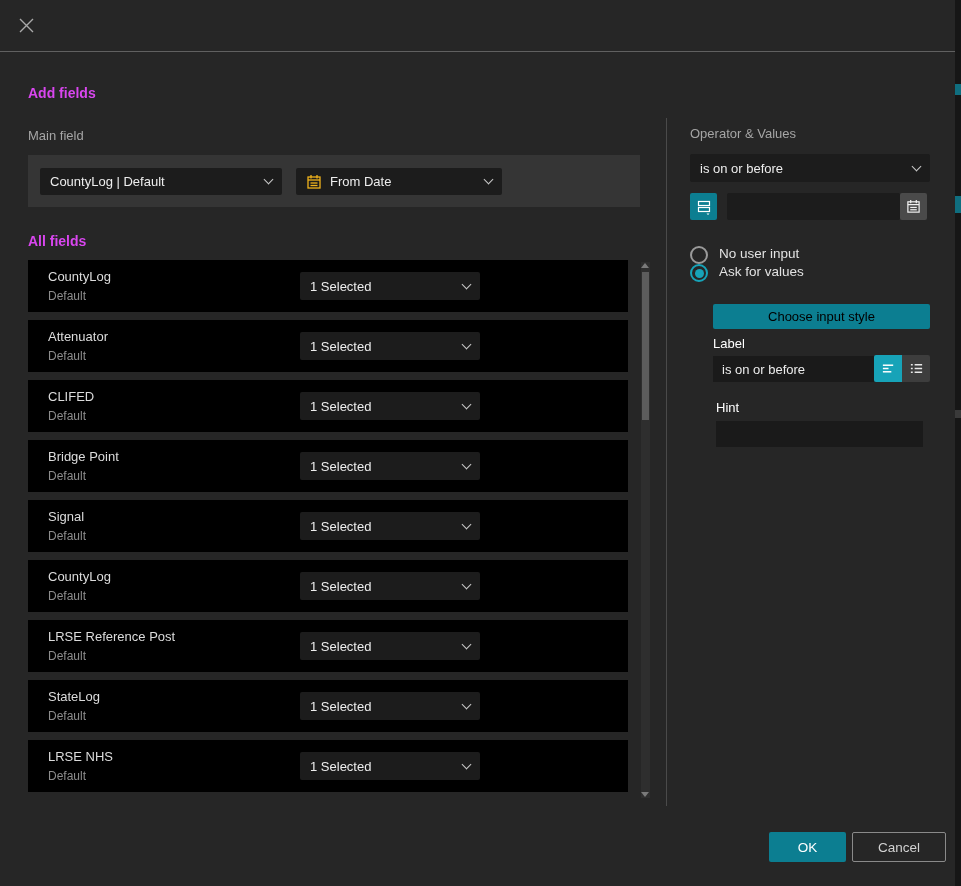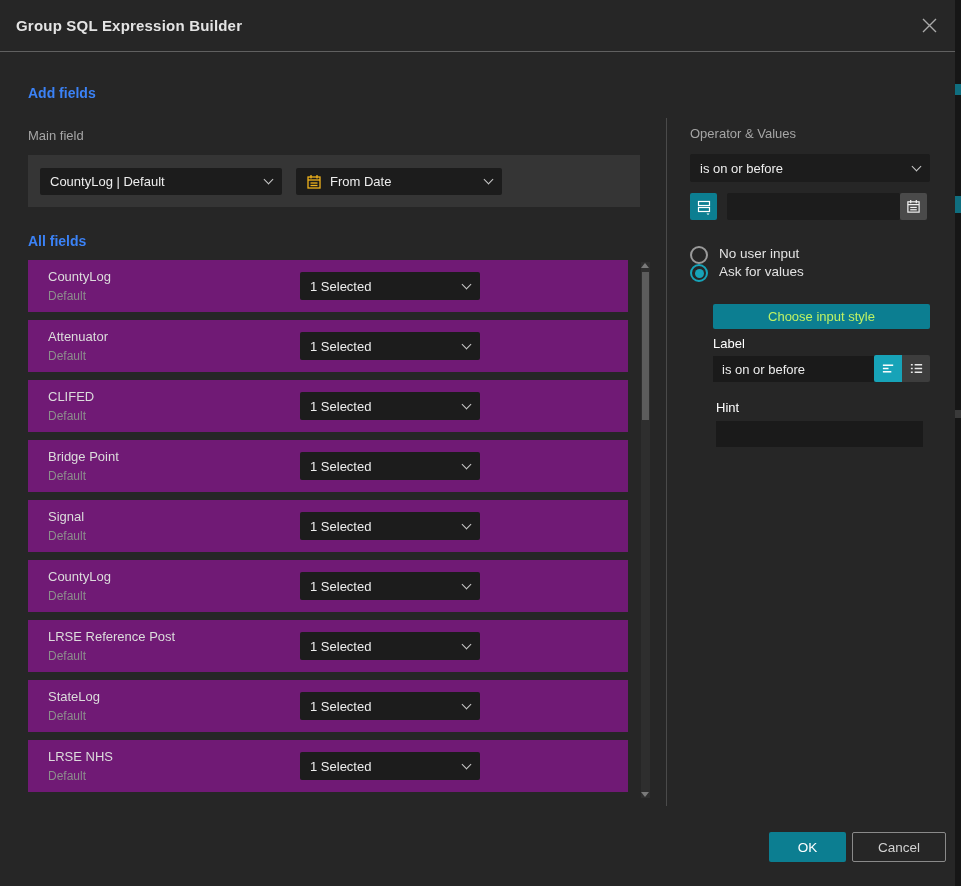--- a/index.html
+++ b/index.html
@@ -11,39 +11,39 @@
   }
   .dialog{position:absolute;left:0;top:0;width:955px;height:886px;background:#262626;}
 
   
   .titlebar{position:absolute;left:0;top:0;width:100%;height:52px;
     border-bottom:1px solid #606060;box-sizing:border-box;
     display:flex;align-items:center;justify-content:space-between;padding:0 16px;}
   .title{font-size:15px;font-weight:700;color:#e4e4e4;letter-spacing:.2px;}
   .close-btn{width:20px;height:20px;cursor:pointer;display:flex;align-items:center;justify-content:center;color:#a9a9a9;}
 
-  .heading{position:absolute;font-size:14px;font-weight:700;color:#3b82f6;}
+  .heading{position:absolute;font-size:14px;font-weight:700;color:#d946ef;}
   .subheading{position:absolute;font-size:13px;font-weight:400;color:#a5a5a5;}
 
   
   .dropdown{background:#1c1c1c;border-radius:2px;display:flex;align-items:center;
     padding:0 10px;box-sizing:border-box;color:#ededed;font-size:13px;cursor:pointer;}
   .dropdown .dd-text{flex:1;white-space:nowrap;overflow:hidden;}
   .chev{width:6px;height:6px;border-right:1.6px solid #c9c9c9;border-bottom:1.6px solid #c9c9c9;
     transform:rotate(45deg);margin-top:-4px;flex:none;}
 
   
   .main-field-row{position:absolute;left:28px;top:155px;width:612px;height:52px;background:#353535;}
   .dd-layer{position:absolute;left:12px;top:13px;width:242px;height:27px;}
   .dd-field{position:absolute;left:268px;top:13px;width:206px;height:27px;gap:8px;}
   .cal-icon{flex:none;display:flex;}
 
   
   .fields-list{position:absolute;left:28px;top:260px;width:600px;}
-  .field-row{position:relative;width:600px;height:52px;background:#701a75;margin-bottom:8px;}
+  .field-row{position:relative;width:600px;height:52px;background:#000000;margin-bottom:8px;}
   .field-name{position:absolute;left:20px;top:9px;font-size:13px;color:#dcdcdc;}
   .field-subtitle{position:absolute;left:20px;top:29px;font-size:12px;color:#8d8d8d;}
   .row-select{position:absolute;left:272px;top:12px;width:180px;height:28px;}
 
   
   .scrollbar{position:absolute;left:641px;top:262px;width:9px;height:536px;background:#2e2e2e;}
   .scroll-thumb{position:absolute;left:1px;top:10px;width:7px;height:148px;background:#5c5c5c;cursor:pointer;}
   .scroll-arrow-up{position:absolute;left:0px;top:1px;width:0;height:0;cursor:pointer;
     border-left:4px solid transparent;border-right:4px solid transparent;border-bottom:5px solid #7a7a7a;}
   .scroll-arrow-down{position:absolute;left:0px;bottom:1px;width:0;height:0;cursor:pointer;
@@ -61,21 +61,21 @@
     display:flex;align-items:center;justify-content:center;cursor:pointer;color:#f0f0f0;border-radius:2px;}
 
   .radio-row{position:absolute;left:690px;display:flex;gap:11px;cursor:pointer;}
   .radio{width:14px;height:14px;border-radius:50%;border:2px solid #9a9a9a;box-sizing:content-box;flex:none;
     display:flex;align-items:center;justify-content:center;}
   .radio.selected{border-color:#17a3b8;}
   .radio.selected::after{content:"";width:9px;height:9px;border-radius:50%;background:#17a3b8;}
   .radio-label{font-size:13.5px;color:#e2e2e2;}
 
   .choose-btn{position:absolute;left:713px;top:304px;width:217px;height:25px;background:#0c7e91;
-    color:#bef264;font-size:13px;display:flex;align-items:center;justify-content:center;cursor:pointer;border-radius:2px;}
+    color:#000000;font-size:13px;display:flex;align-items:center;justify-content:center;cursor:pointer;border-radius:2px;}
 
   .caption{position:absolute;font-size:13px;color:#ffffff;}
   .label-input{position:absolute;left:713px;top:356px;width:161px;height:26px;background:#1a1a1a;
     border:none;color:#ececec;font-size:13px;padding:0 9px;box-sizing:border-box;}
   .style-btn{position:absolute;top:355px;width:28px;height:27px;display:flex;align-items:center;
     justify-content:center;cursor:pointer;}
   .style-btn.active{left:874px;background:#17a3b8;border-radius:2px 0 0 2px;}
   .style-btn.plain{left:902px;background:#3d3d3d;border-radius:0 2px 2px 0;}
   .hint-input{position:absolute;left:716px;top:421px;width:207px;height:26px;background:#1a1a1a;
     border:none;color:#ececec;font-size:13px;padding:0 9px;box-sizing:border-box;}
@@ -90,21 +90,20 @@
   
   .edge-strip{position:absolute;left:955px;top:0;width:6px;height:886px;background:#161616;}
   .edge-frag{position:absolute;left:0;width:6px;}
 </style>
 </head>
 <body>
 
 <div class="dialog">
 
   <div class="titlebar">
-    <span class="title">Group SQL Expression Builder</span>
     <span class="close-btn">
       <svg width="17" height="17" viewBox="0 0 17 17">
           <path d="M2 2 L15 15 M15 2 L2 15" stroke="currentColor" stroke-width="1.4" fill="none"></path>
         </svg>
     </span>
   </div>
 
   <div class="heading" style="left:28px;top:85px;">Add fields</div>
 
   <div class="subheading" style="left:28px;top:128px;">Main field</div>

